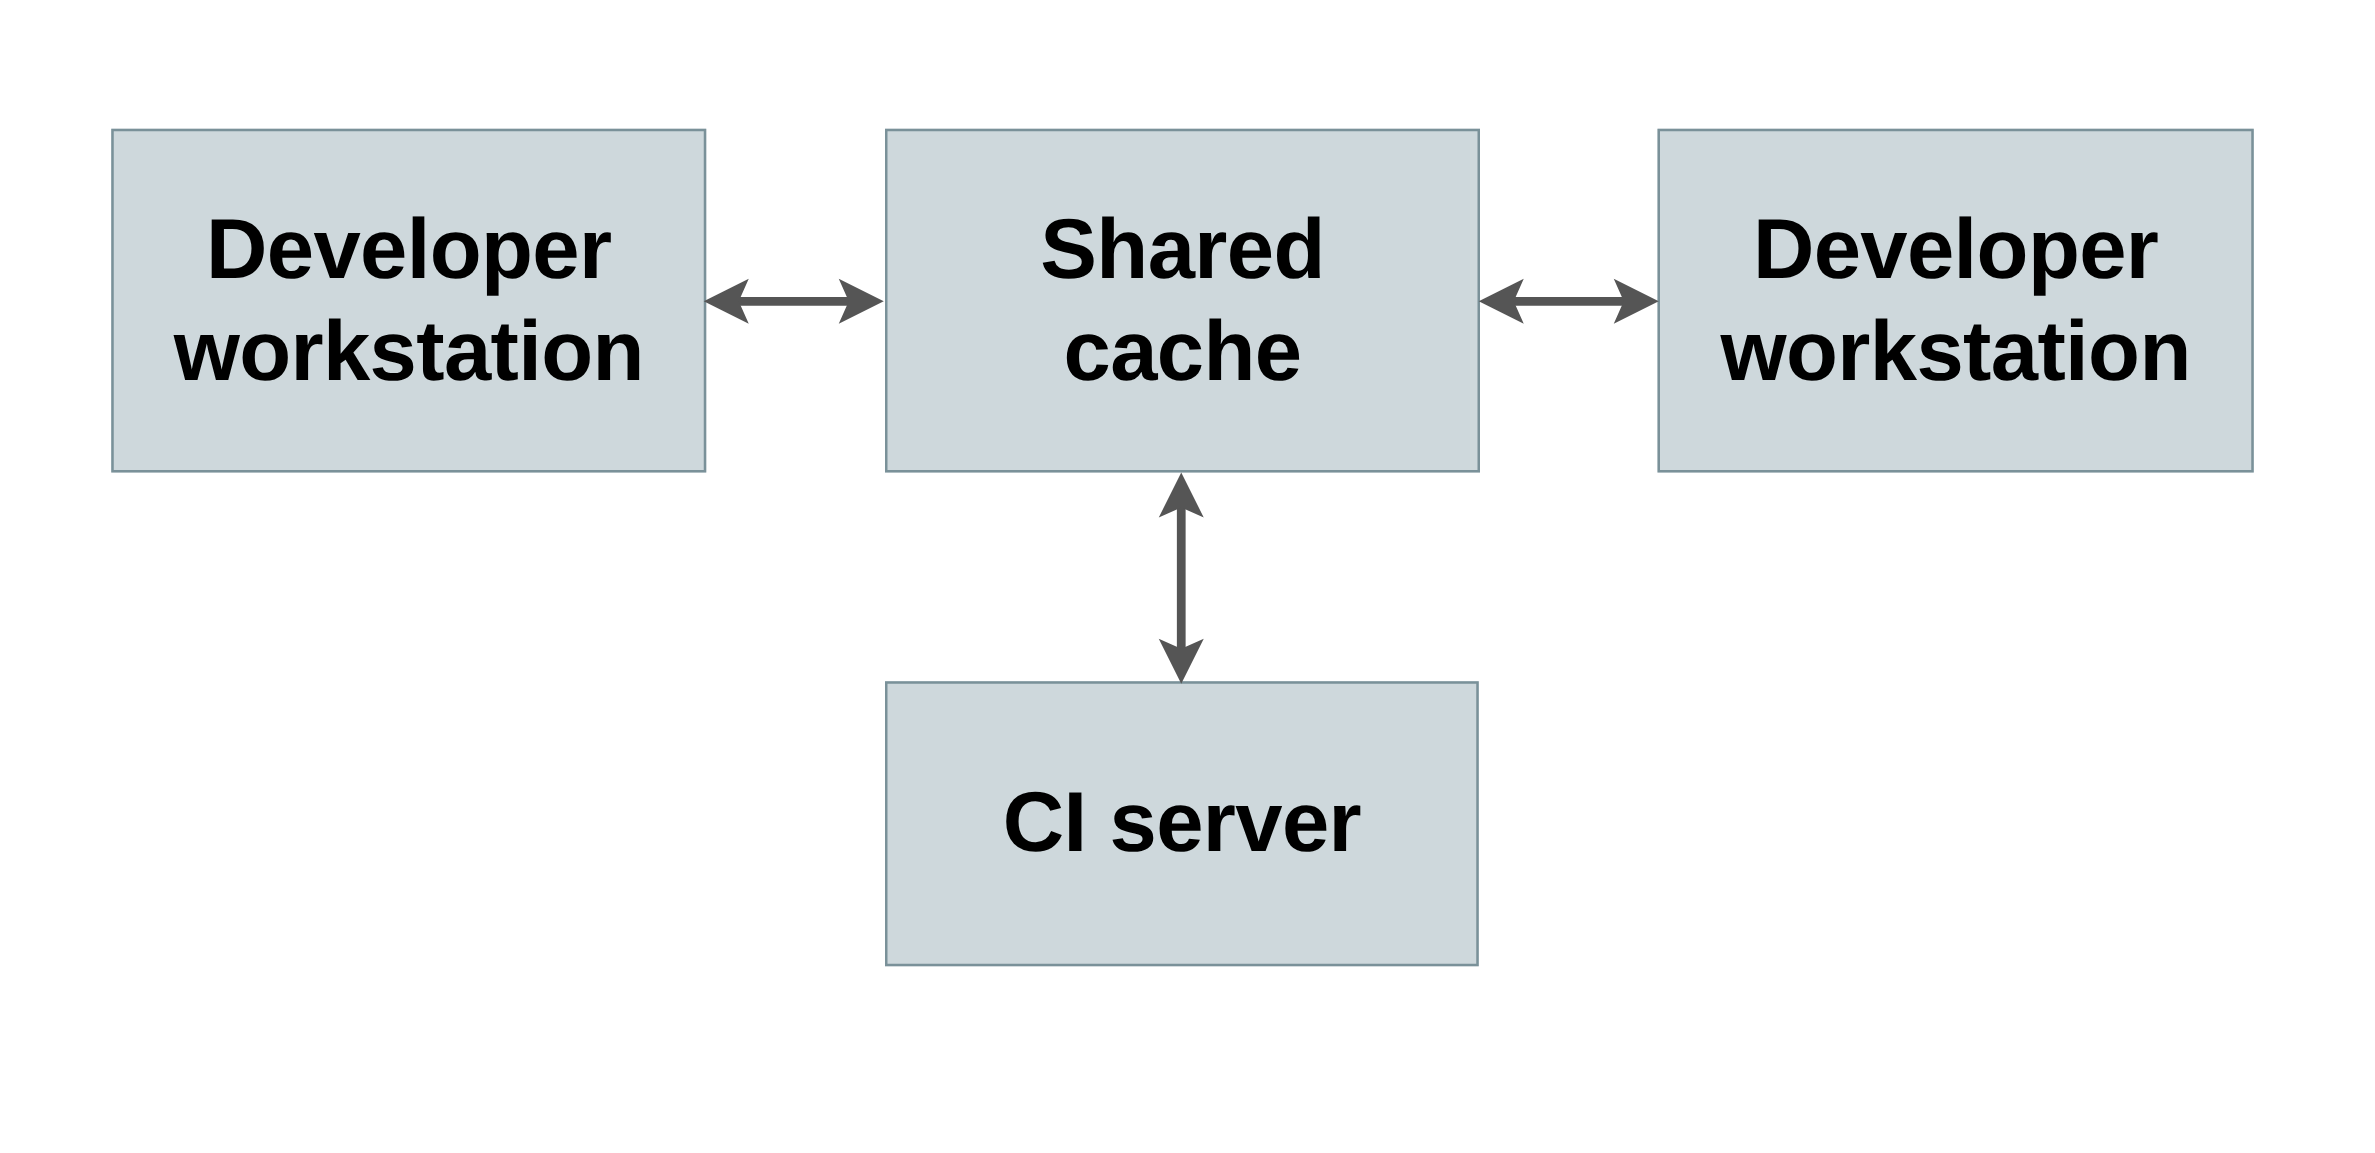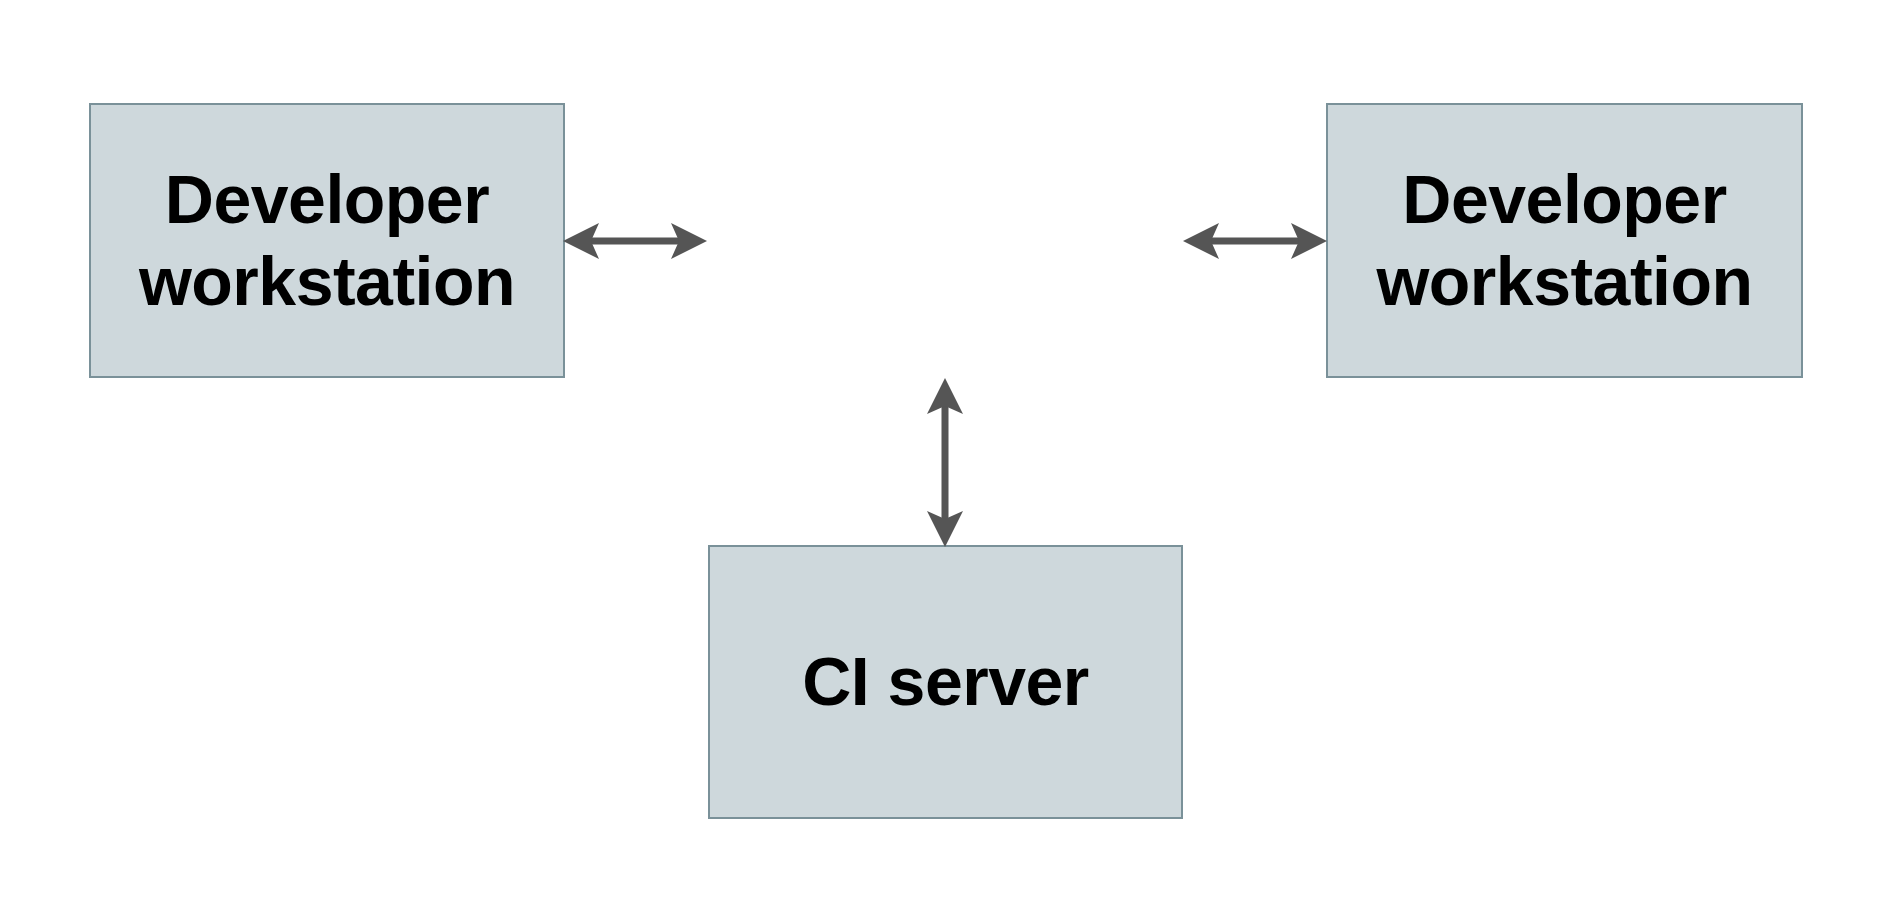--- a/index.html
+++ b/index.html
@@ -37,21 +37,21 @@
     font-weight: 700;
     line-height: 1.20;
     letter-spacing: -0.5px;
     white-space: pre-line;
     padding: 0 14px;
   }
   
   #node-dev-left   { left: 89px;   top: 103px; width: 476px; height: 275px; }
   #node-shared     { left: 708px;  top: 103px; width: 476px; height: 275px; }
   #node-dev-right  { left: 1326px; top: 103px; width: 477px; height: 275px; }
-  #node-ci         { left: 708px;  top: 545px; width: 475px; height: 274px; }
+  #node-ci         { left: 708px;  top: 545px; width: 475px; height: 228px; }
 
   .edge {
     position: absolute;
     pointer-events: none;
   }
   #edge-left-shared  { left: 555px; top: 205px; width: 160px; height: 72px; }
   #edge-shared-right { left: 1175px; top: 205px; width: 160px; height: 72px; }
   #edge-shared-ci    { left: 908px;  top: 370px; width: 74px;  height: 185px; }
 
   .edge svg { display: block; overflow: visible; }
@@ -59,20 +59,24 @@
 </head>
 <body>
 
 <div id="canvas">
 
   <div class="node" id="node-dev-left">
     <span class="node-label">Developer
 workstation</span>
   </div>
 
+  <div class="node" id="node-shared">
+    <span class="node-label">Shared
+cache</span>
+  </div>
 
   <div class="node" id="node-dev-right">
     <span class="node-label">Developer
 workstation</span>
   </div>
 
   <div class="node" id="node-ci">
     <span class="node-label">CI server</span>
   </div>
 

